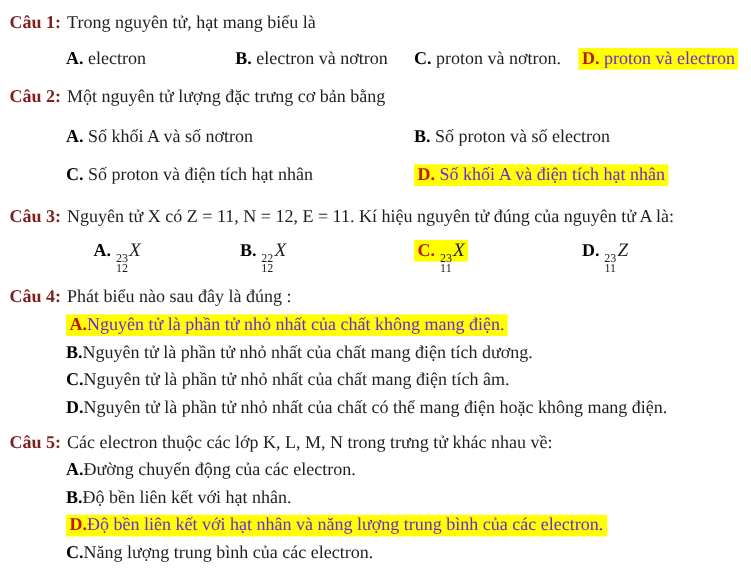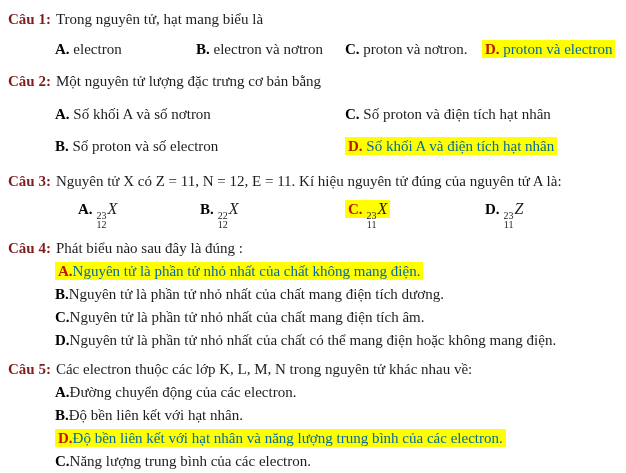--- a/index.html
+++ b/index.html
@@ -29,41 +29,41 @@
   .row-iso .opt:nth-child(1){width:122px;}
   .row-iso .opt:nth-child(2){width:145px;}
   .row-iso .opt:nth-child(3){width:140px;}
   .stack .opt{display:block;padding-left:47px;line-height:23px;}
   
   .iso{display:inline-flex;flex-direction:column;font-size:10px;line-height:9px;vertical-align:-5px;margin:0 1px 0 4px;text-align:center;}
   .sym{font-style:italic;font-size:16px;}
   
   .hl{background:#ffff00;padding:1px 3px;}
   .hl .letter{color:#c21500;}
-  .hl .otext{color:#0369a1;font-family:Liberation Serif, serif;}
+  .hl .otext{color:#6d28d9;font-family:Liberation Serif, serif;}
 </style>
 </head>
 <body>
 
 <main class="doc">
     <div class="question q1">
       <div class="qheader"><span class="qlabel">Câu 1:</span><span class="qtext">Trong nguyên tử, hạt mang biểu là</span></div>
       <div class="opts row4">
         <div class="opt"><span class="letter">A.</span><span class="otext"> electron</span></div>
         <div class="opt"><span class="letter">B.</span><span class="otext"> electron và nơtron</span></div>
         <div class="opt"><span class="letter">C.</span><span class="otext"> proton và nơtron.</span></div>
         <div class="opt"><span class="hl"><span class="letter">D.</span><span class="otext"> proton và electron</span></span></div>
       </div>
     </div>
     <div class="question q2">
       <div class="qheader"><span class="qlabel">Câu 2:</span><span class="qtext">Một nguyên tử  lượng đặc trưng cơ bản bằng</span></div>
       <div class="opts grid2">
         <div class="opt"><span class="letter">A.</span><span class="otext"> Số khối A và số nơtron</span></div>
+        <div class="opt"><span class="letter">B.</span><span class="otext"> Số proton và số electron</span></div>
         <div class="opt"><span class="letter">C.</span><span class="otext"> Số proton và điện tích hạt nhân</span></div>
-        <div class="opt"><span class="letter">B.</span><span class="otext"> Số proton và số electron</span></div>
         <div class="opt"><span class="hl"><span class="letter">D.</span><span class="otext"> Số khối A và điện tích hạt nhân</span></span></div>
       </div>
     </div>
     <div class="question q3">
       <div class="qheader"><span class="qlabel">Câu 3:</span><span class="qtext">Nguyên tử X có Z = 11, N = 12, E = 11. Kí hiệu nguyên tử đúng của nguyên tử A là:</span></div>
       <div class="opts row-iso">
         <div class="opt"><span class="letter">A.</span><span class="iso">
             <span class="sup">23</span>
             <span class="sub">12</span>
           </span><span class="sym">X</span></div>
@@ -84,21 +84,21 @@
     <div class="question q4">
       <div class="qheader"><span class="qlabel">Câu 4:</span><span class="qtext">Phát biểu nào sau đây là đúng :</span></div>
       <div class="opts stack">
         <div class="opt"><span class="hl"><span class="letter">A.</span><span class="otext">Nguyên tử là phần tử nhỏ nhất của chất không mang điện.</span></span></div>
         <div class="opt"><span class="letter">B.</span><span class="otext">Nguyên tử là phần tử nhỏ nhất của chất mang điện tích dương.</span></div>
         <div class="opt"><span class="letter">C.</span><span class="otext">Nguyên tử là phần tử nhỏ nhất của chất mang điện tích âm.</span></div>
         <div class="opt"><span class="letter">D.</span><span class="otext">Nguyên tử là phần tử nhỏ nhất của chất có thể mang điện hoặc không mang điện.</span></div>
       </div>
     </div>
     <div class="question q5">
-      <div class="qheader"><span class="qlabel">Câu 5:</span><span class="qtext">Các electron thuộc các lớp K, L, M, N trong nguyên tử khác nhau về:</span></div>
+      <div class="qheader"><span class="qlabel">Câu 5:</span><span class="qtext">Các electron thuộc các lớp K, L, M, N trong trưng tử khác nhau về:</span></div>
       <div class="opts stack">
         <div class="opt"><span class="letter">A.</span><span class="otext">Đường chuyển động của các electron.</span></div>
         <div class="opt"><span class="letter">B.</span><span class="otext">Độ bền liên kết với hạt nhân.</span></div>
         <div class="opt"><span class="hl"><span class="letter">D.</span><span class="otext">Độ bền liên kết với hạt nhân và năng lượng trung bình của các electron.</span></span></div>
         <div class="opt"><span class="letter">C.</span><span class="otext">Năng lượng trung bình của các electron.</span></div>
       </div>
     </div>
   </main>
 
 </body></html>

